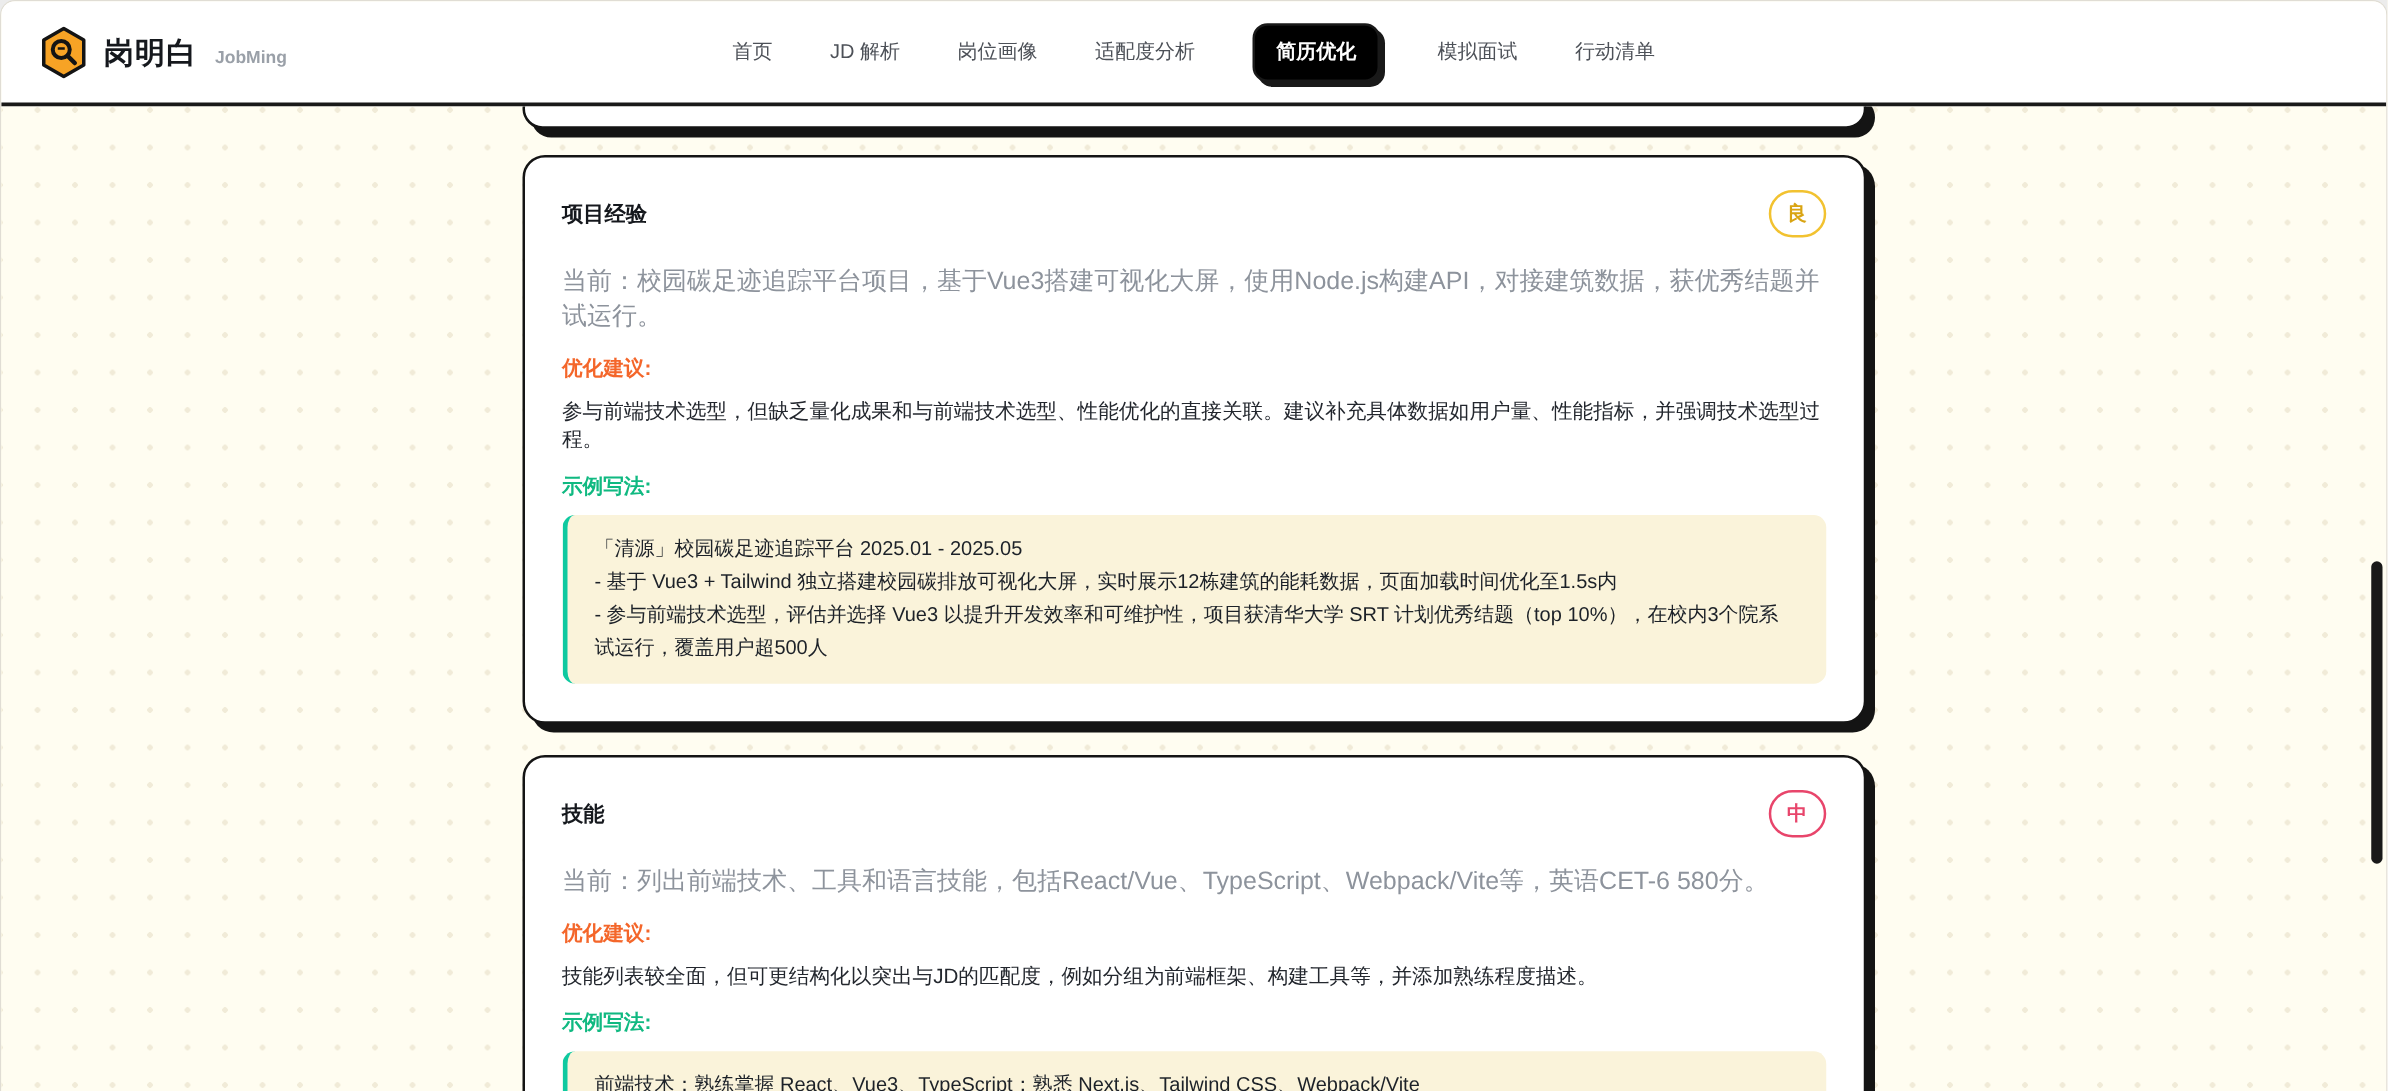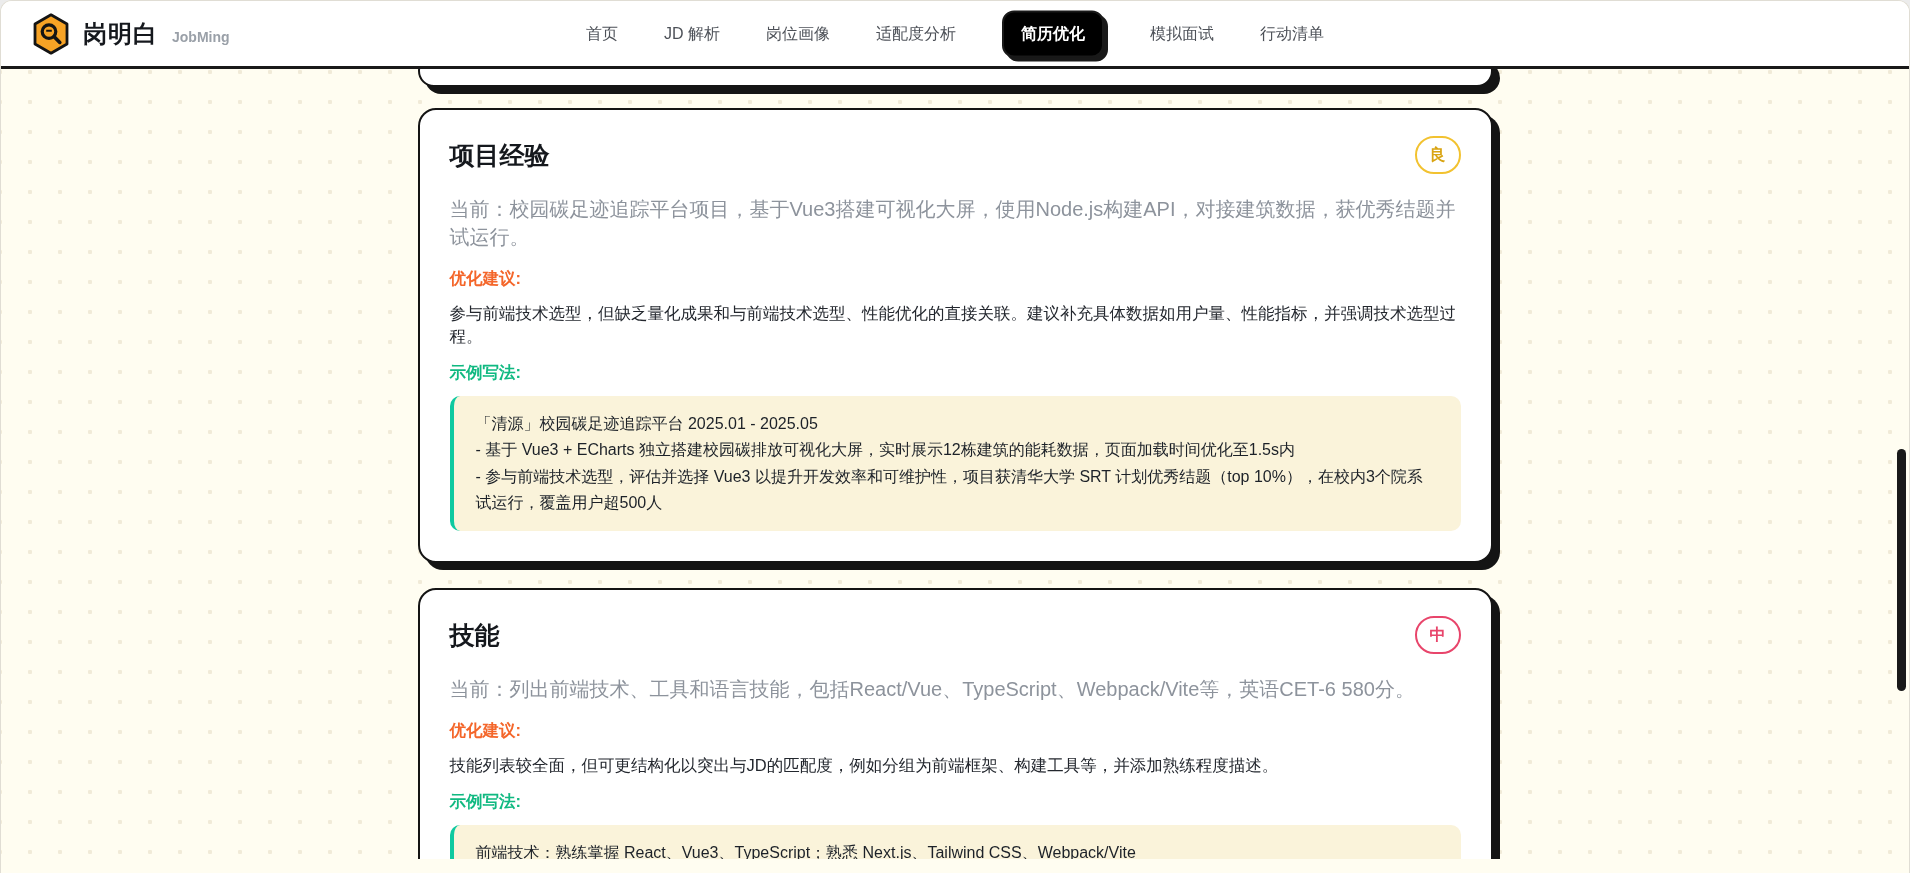--- a/index.html
+++ b/index.html
@@ -14,21 +14,21 @@
     width: 1910px; height: 873px;
     background: #FFFDF1;
     border-radius: 12px 12px 0 0;
     border: 1px solid #e0ddd4;
     border-bottom: none;
     overflow: hidden;
   }
   
   header {
     position: relative;
-    height: 68px;
+    height: 84px;
     background: #ffffff;
     border-bottom: 3px solid #191919;
     display: flex;
     align-items: center;
     padding: 0 30px;
     z-index: 5;
   }
   .brand { display: flex; align-items: center; gap: 12px; }
   .brand-logo { width: 40px; height: 42px; display: block; }
   .brand-cn { font-size: 24px; font-weight: bold; color: #15181d; letter-spacing: 1px; }
@@ -82,21 +82,21 @@
     border-radius: 16px;
     margin-bottom: 21px;
   }
   .card + .card, .card-partial + .card { }
   .card-project { margin-bottom: 25px; }
   .card-head {
     display: flex;
     align-items: center;
     justify-content: space-between;
   }
-  .card-title { font-size: 25px; font-weight: bold; color: #15181d; }
+  .card-title { font-size: 17px; font-weight: bold; color: #15181d; }
   .grade-badge {
     min-width: 46px; height: 38px;
     padding: 0 10px;
     border: 2.5px solid #F2C230;
     border-radius: 19px;
     color: #D9A412;
     font-size: 16px;
     font-weight: bold;
     display: flex; align-items: center; justify-content: center;
   }
@@ -182,21 +182,21 @@
         <div class="card-head">
           <h2 class="card-title">项目经验</h2>
           <span class="grade-badge" style="color:#D9A412;border-color:#F2C230;">良</span>
         </div>
         <p class="current">当前：校园碳足迹追踪平台项目，基于Vue3搭建可视化大屏，使用Node.js构建API，对接建筑数据，获优秀结题并试运行。</p>
         <p class="label-orange">优化建议:</p>
         <p class="suggestion">参与前端技术选型，但缺乏量化成果和与前端技术选型、性能优化的直接关联。建议补充具体数据如用户量、性能指标，并强调技术选型过程。</p>
         <p class="label-teal">示例写法:</p>
         <div class="example-box">
           <div class="ex-line">「清源」校园碳足迹追踪平台 2025.01 - 2025.05</div>
-          <div class="ex-line">- 基于 Vue3 + ECharts 独立搭建校园碳排放可视化大屏，实时展示12栋建筑的能耗数据，页面加载时间优化至1.5s内</div>
+          <div class="ex-line">- 基于 Vue3 + Tailwind 独立搭建校园碳排放可视化大屏，实时展示12栋建筑的能耗数据，页面加载时间优化至1.5s内</div>
           <div class="ex-line">- 参与前端技术选型，评估并选择 Vue3 以提升开发效率和可维护性，项目获清华大学 SRT 计划优秀结题（top 10%），在校内3个院系试运行，覆盖用户超500人</div>
         </div>
       </section>
 
       <section class="card">
         <div class="card-head">
           <h2 class="card-title">技能</h2>
           <span class="grade-badge" style="color:#E8456B;border-color:#E8456B;">中</span>
         </div>
         <p class="current">当前：列出前端技术、工具和语言技能，包括React/Vue、TypeScript、Webpack/Vite等，英语CET-6 580分。</p>

